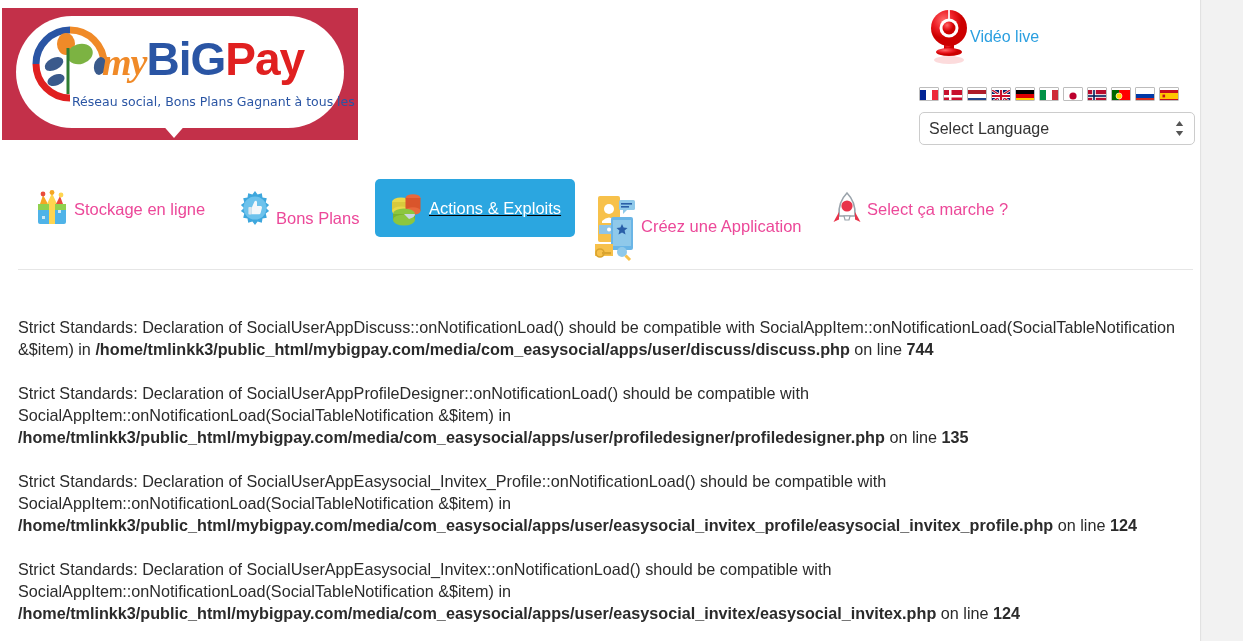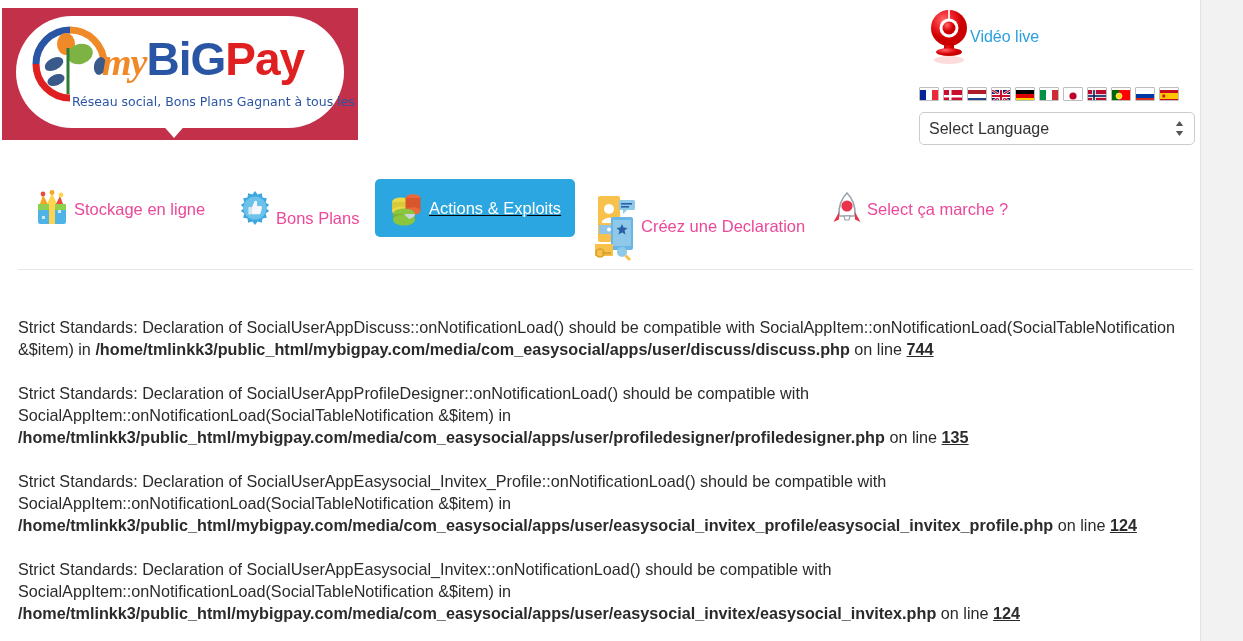--- a/index.html
+++ b/index.html
@@ -165,21 +165,21 @@
     position: absolute;
     left: 18px; top: 300px;
     width: 1175px;
     font-size: 16.2px;
     color: #2b2b2b;
     font-family: "Liberation Sans", sans-serif;
   }
   .err-block { margin-bottom: 22px; line-height: 22px; }
   .err-block b { font-weight: normal; }
   .err-path { font-weight: bold; }
-  .err-line { font-weight: bold; text-decoration: underline; }
+  .err-line { font-weight: bold; }
 </style>
 </head>
 <body>
 
 <div id="page">
 
   <div class="header">
 
     <div class="logo-wrap">
       <div class="logo-bubble"></div>
@@ -375,21 +375,21 @@
         <rect x="28" y="10" width="16" height="10" rx="1.6" fill="#8fc9ea"></rect>
         <path d="M32 20 L32 24 L36 20 Z" fill="#8fc9ea"></path>
         <rect x="30" y="13" width="11" height="1.6" fill="#2a5fa8"></rect>
         <rect x="30" y="16" width="8" height="1.6" fill="#2a5fa8"></rect>
         <path d="M4 54 L22 54 L22 66 L4 66 Z" fill="#f7c14b"></path>
         <circle cx="9" cy="63" r="4" fill="#f7c14b" stroke="#d9a42f" stroke-width="1.6"></circle>
         <rect x="11" y="62" width="9" height="2.4" fill="#d9a42f"></rect>
         <circle cx="31" cy="62" r="5" fill="#8fc9ea"></circle>
         <path d="M34.5 65.5 L39 70" stroke="#f7c14b" stroke-width="3"></path>
       </svg>
-      <span class="nav-label">Créez une Declaration</span>
+      <span class="nav-label">Créez une Application</span>
     </div>
 
     <div class="nav-item" style="left:811px; top:20px;">
       <svg class="nav-icon" width="36" height="38" viewBox="0 0 36 38">
         <path d="M18 3 C25 10 26.5 19 26 26 L10 26 C9.5 19 11 10 18 3 Z" fill="#ffffff" stroke="#9aa3ab" stroke-width="1.6"></path>
         <circle cx="18" cy="16" r="5.6" fill="#e8334a"></circle>
         <path d="M10 22 L4.5 32 L10 29.5 Z" fill="#e8334a"></path>
         <path d="M26 22 L31.5 32 L26 29.5 Z" fill="#e8334a"></path>
         <path d="M15 26 L21 26 L20 30 L16 30 Z" fill="#ffffff" stroke="#9aa3ab" stroke-width="1.2"></path>
       </svg>

